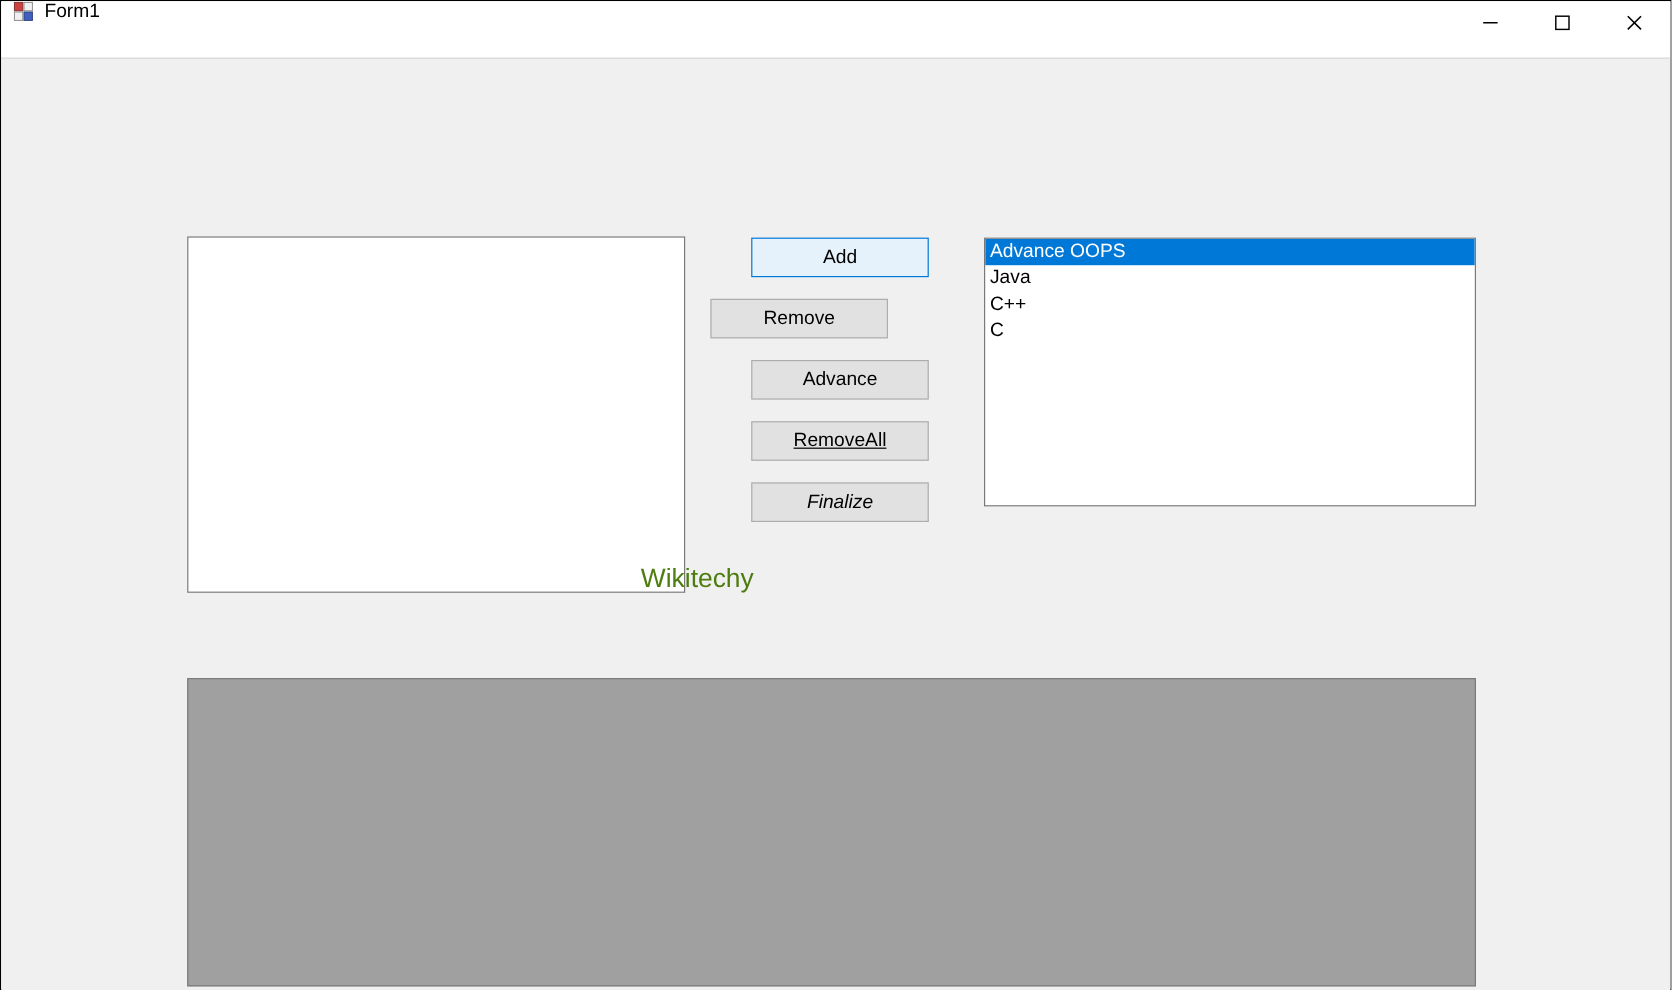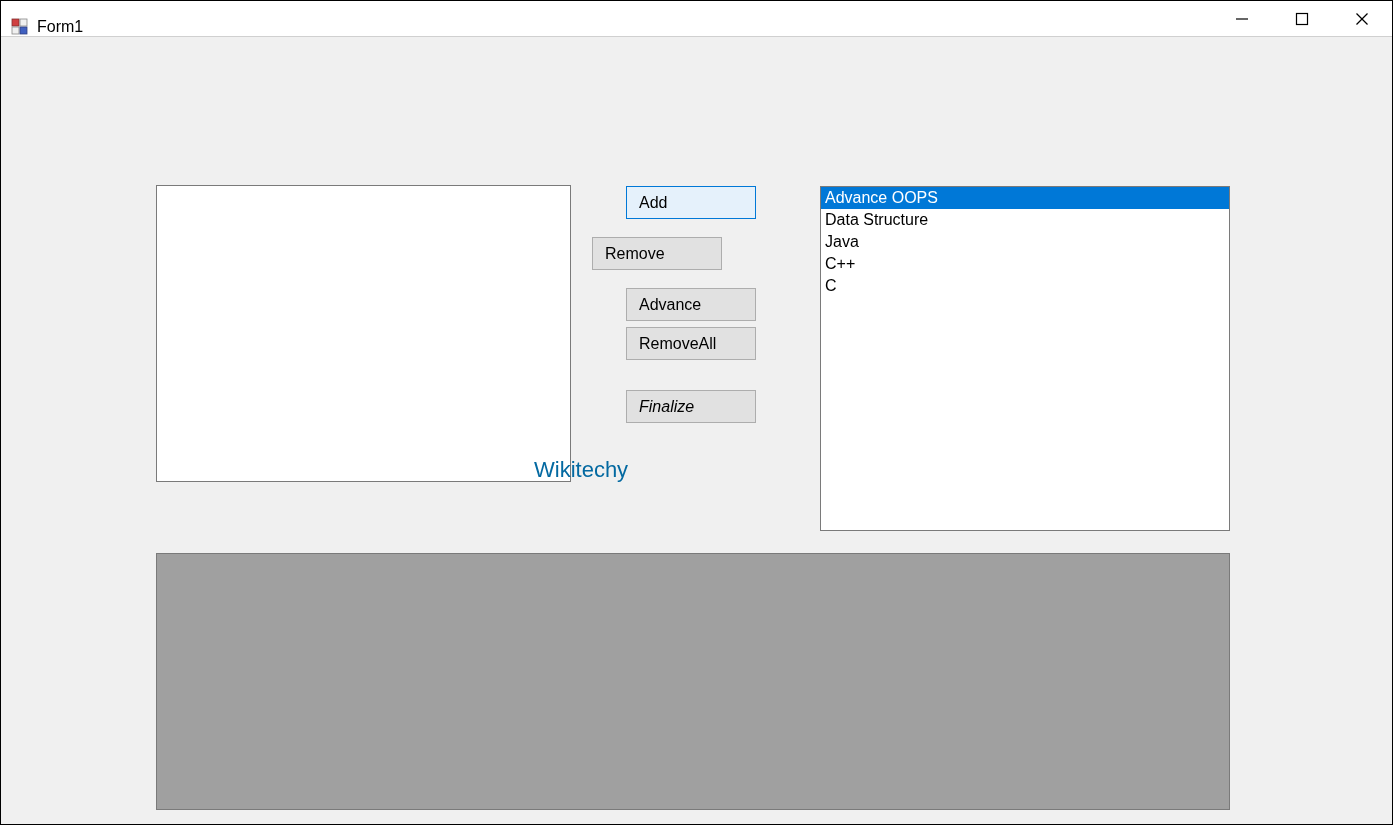--- a/index.html
+++ b/index.html
@@ -15,24 +15,24 @@
       position: relative;
     }
     .window {
       width: 1393px;
       height: 825px;
       background: #ffffff;
       border: 1px solid #000;
       position: relative;
     }
     .titlebar {
-      height: 36px;
+      height: 48px;
       background: #ffffff;
       display: flex;
-      align-items: flex-end;
+      align-items: flex-start;
       padding-left: 10px;
       border-bottom: 1px solid #d0d0d0;
       position: relative;
     }
     .titlebar-icon {
       width: 18px;
       height: 18px;
       margin-right: 8px;
       position: relative;
     }
@@ -72,60 +72,59 @@
     .listbox-left {
       left: 155px;
       top: 148px;
       width: 415px;
       height: 297px;
     }
     .listbox-right {
       left: 819px;
       top: 149px;
       width: 410px;
-      height: 345px;
+      height: 224px;
     }
     .list-item {
       padding: 0 4px;
       height: 22px;
       line-height: 22px;
       white-space: nowrap;
     }
     .list-item.selected {
       background: #0078d7;
       color: #ffffff;
     }
     .btn {
       position: absolute;
-      width: 130px;
+      width: 148px;
       height: 33px;
       background: #e1e1e1;
       border: 1px solid #adadad;
       font-size: 16px;
       color: #000;
-      text-align: left;
+      text-align: center;
       line-height: 31px;
       cursor: default;
-      padding-left: 12px;
     }
     .btn.hover {
       background: #e5f1fb;
       border: 1px solid #0078d7;
     }
     .btn-add { left: 625px; top: 149px; }
     .btn-remove { left: 591px; top: 200px; }
     .btn-addall { left: 625px; top: 251px; }
-    .btn-removeall { left: 625px; top: 290px; }
+    .btn-removeall { left: 625px; top: 302px; text-decoration: underline; }
     .btn-finalize { left: 625px; top: 353px; font-style: italic; }
     .watermark {
       position: absolute;
       left: 533px;
       top: 420px;
       font-size: 22px;
-      color: #0369a1;
+      color: #4d7c0f;
     }
     .gray-panel {
       position: absolute;
       left: 155px;
       top: 516px;
       width: 1074px;
       height: 257px;
       background: #a0a0a0;
       border: 1px solid #7a7a7a;
     }
@@ -169,21 +168,20 @@
     <div class="listbox listbox-left" id="left-listbox"></div>
 
     <div class="btn hover btn-add">Add</div>
     <div class="btn btn-remove">Remove</div>
     <div class="btn btn-addall">Advance</div>
     <div class="btn btn-removeall">RemoveAll</div>
     <div class="btn btn-finalize">Finalize</div>
 
     <div class="listbox listbox-right" id="right-listbox">
         <div class="list-item selected">Advance OOPS</div>
-        <div class="list-item">Data Structure</div>
         <div class="list-item">Java</div>
         <div class="list-item">C++</div>
         <div class="list-item">C</div>
       </div>
 
     <div class="watermark">Wikitechy</div>
 
     <div class="gray-panel"></div>
 
   </div>

